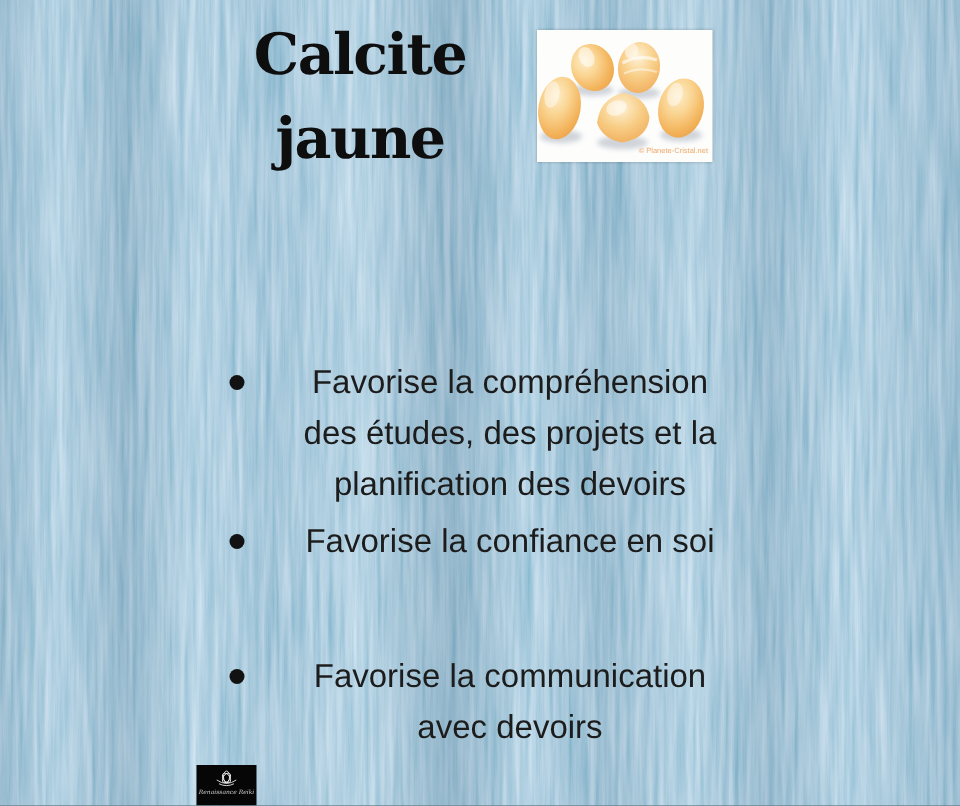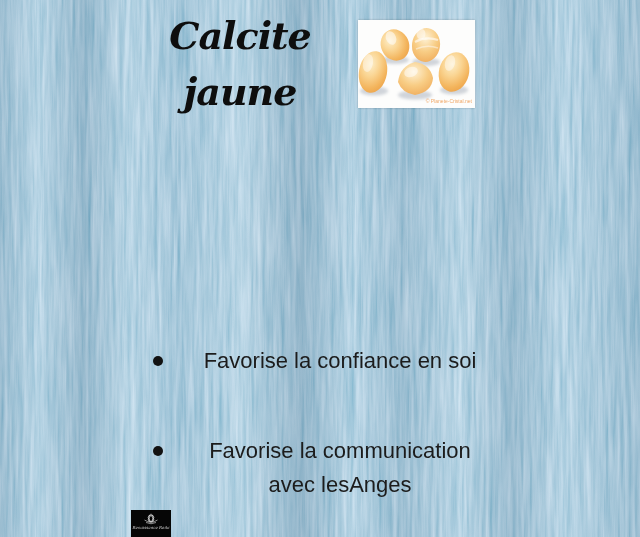--- a/index.html
+++ b/index.html
@@ -19,21 +19,21 @@
       rgba(25,65,95,0.05) 28%, rgba(255,255,255,0.12) 38%,
       rgba(25,65,95,0.17) 47%, rgba(255,255,255,0.07) 55%,
       rgba(25,65,95,0.11) 63%, rgba(255,255,255,0.11) 72%,
       rgba(25,65,95,0.13) 80%, rgba(255,255,255,0.08) 88%,
       rgba(25,65,95,0.11) 100%);
   }
   .title {
     position: absolute; left: 140px; top: 8px; width: 200px;
     margin: 0; text-align: center;
     font-family: "DejaVu Serif", serif;
-    font-style: italic; font-weight: bold;
+    font-weight: bold;
     font-size: 38px; line-height: 56px;
     color: #0e0e0e; white-space: pre-line;
     letter-spacing: -1px;
   }
   .stone-photo {
     position: absolute; left: 358px; top: 20px;
     width: 117px; height: 88px; margin: 0;
     background: #fdfdfc;
     box-shadow: 0 0 2px rgba(0,0,0,0.25);
   }
@@ -146,28 +146,34 @@
         <ellipse cx="53" cy="52" rx="7" ry="5" fill="#ffffff" opacity="0.5" transform="rotate(-18 53 52)"></ellipse>
       </g>
       <g>
         <ellipse cx="96" cy="52" rx="15" ry="20" fill="url(#stoneG)" transform="rotate(14 96 52)"></ellipse>
         <ellipse cx="92" cy="43" rx="5" ry="8" fill="#ffffff" opacity="0.45" transform="rotate(14 92 43)"></ellipse>
       </g>
     </svg>
     <span class="watermark">© Planete-Cristal.net</span>
   </figure>
 
+  <div class="bullet-item b2">
+    <span class="dot"></span>
+    <p class="bullet-text">Favorise la compréhension
+des études, des projets et la
+planification des devoirs</p>
+  </div>
   <div class="bullet-item b3">
     <span class="dot"></span>
     <p class="bullet-text">Favorise la confiance en soi</p>
   </div>
   <div class="bullet-item b4">
     <span class="dot"></span>
     <p class="bullet-text">Favorise la communication
-avec lesAnges</p>
+avec devoirs</p>
   </div>
 
   <div class="logo">
     <svg width="16" height="13" viewBox="0 0 16 13" aria-hidden="true">
       <g stroke="#e8e8e8" stroke-width="0.6" fill="none">
         <ellipse cx="8" cy="6" rx="2" ry="4"></ellipse>
         <ellipse cx="8" cy="6.6" rx="2.2" ry="3.6" transform="rotate(-35 8 6.6)"></ellipse>
         <ellipse cx="8" cy="6.6" rx="2.2" ry="3.6" transform="rotate(35 8 6.6)"></ellipse>
         <path d="M1.5 8 Q8 12.5 14.5 8"></path>
         <path d="M3 10.5 Q8 13 13 10.5"></path>

